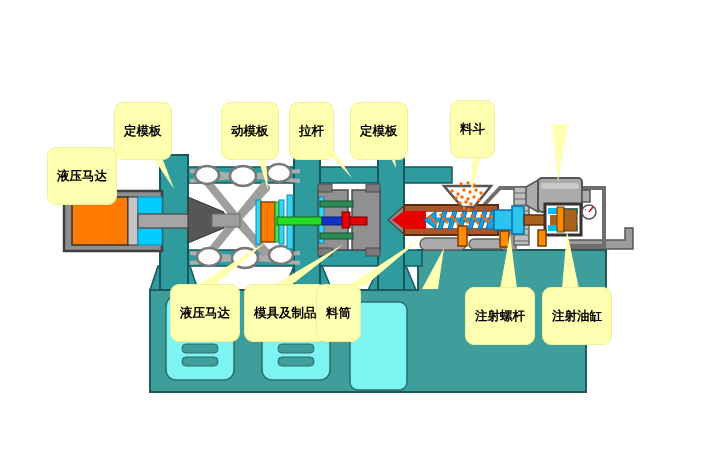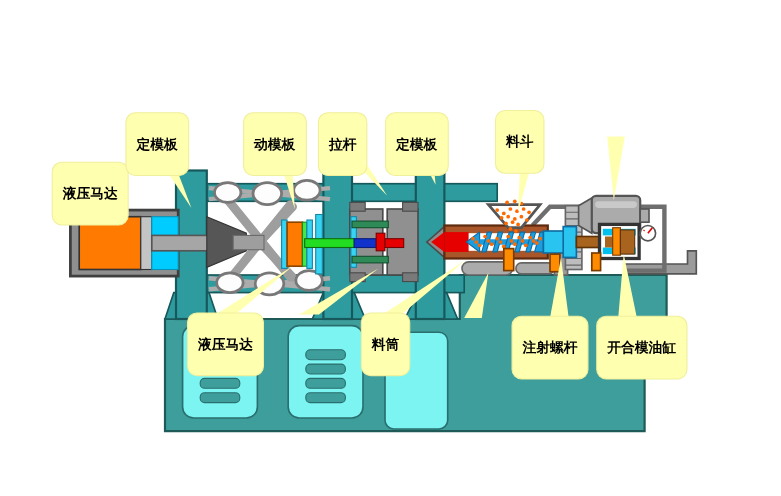--- a/index.html
+++ b/index.html
@@ -224,17 +224,18 @@
   </g>
 </svg>
 
 <div class="callout" style="left:47px;top:147px">液压马达</div>
 <div class="callout" style="left:114px;top:102px">定模板</div>
 <div class="callout" style="left:221px;top:102px">动模板</div>
 <div class="callout" style="left:289px;top:102px">拉杆</div>
 <div class="callout" style="left:350px;top:102px">定模板</div>
 <div class="callout" style="left:450px;top:100px">料斗</div>
 <div class="callout" style="left:170px;top:284px">液压马达</div>
-<div class="callout" style="left:328px;top:284px">料筒</div>
+<div class="callout" style="left:244px;top:284px">模具及制品</div>
+<div class="callout" style="left:316px;top:284px">料筒</div>
 <div class="callout" style="left:465px;top:287px">注射螺杆</div>
-<div class="callout" style="left:542px;top:287px">开合模油缸</div>
+<div class="callout" style="left:542px;top:287px">注射油缸</div>
 
 </div>
 
 </body></html>

